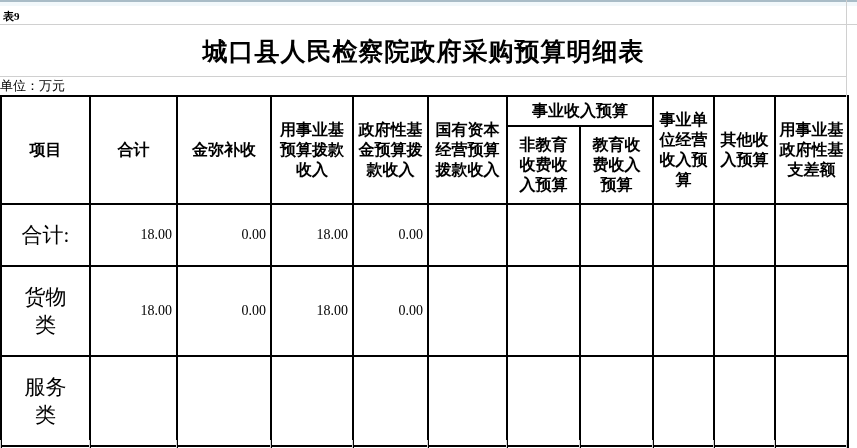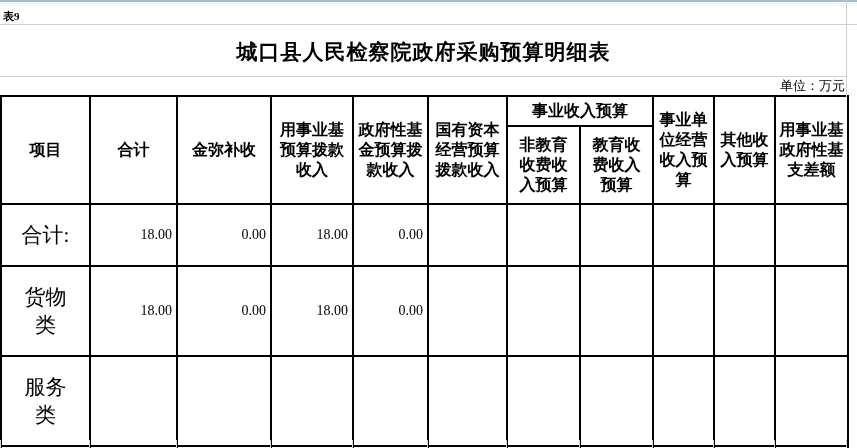--- a/index.html
+++ b/index.html
@@ -24,30 +24,29 @@
     padding:2px 0 0 3px;
     font-size:11px;
     font-weight:bold;
     line-height:16px;
   }
   .title-row {
     width:847px;
     height:52px;
     border-bottom:1px solid #d0d0d0;
     text-align:center;
-    font-size:21px;
+    font-size:25px;
     font-weight:bold;
     line-height:54px;
     letter-spacing:1px;
     white-space:nowrap;
   }
   .unit-row {
     width:847px;
     height:18px;
-    text-align:right;
     font-size:13px;
     line-height:18px;
     padding-right:2px;
   }
   table.budget {
     border-collapse:collapse;
     table-layout:fixed;
     width:849px;
   }
   table.budget th, table.budget td {

